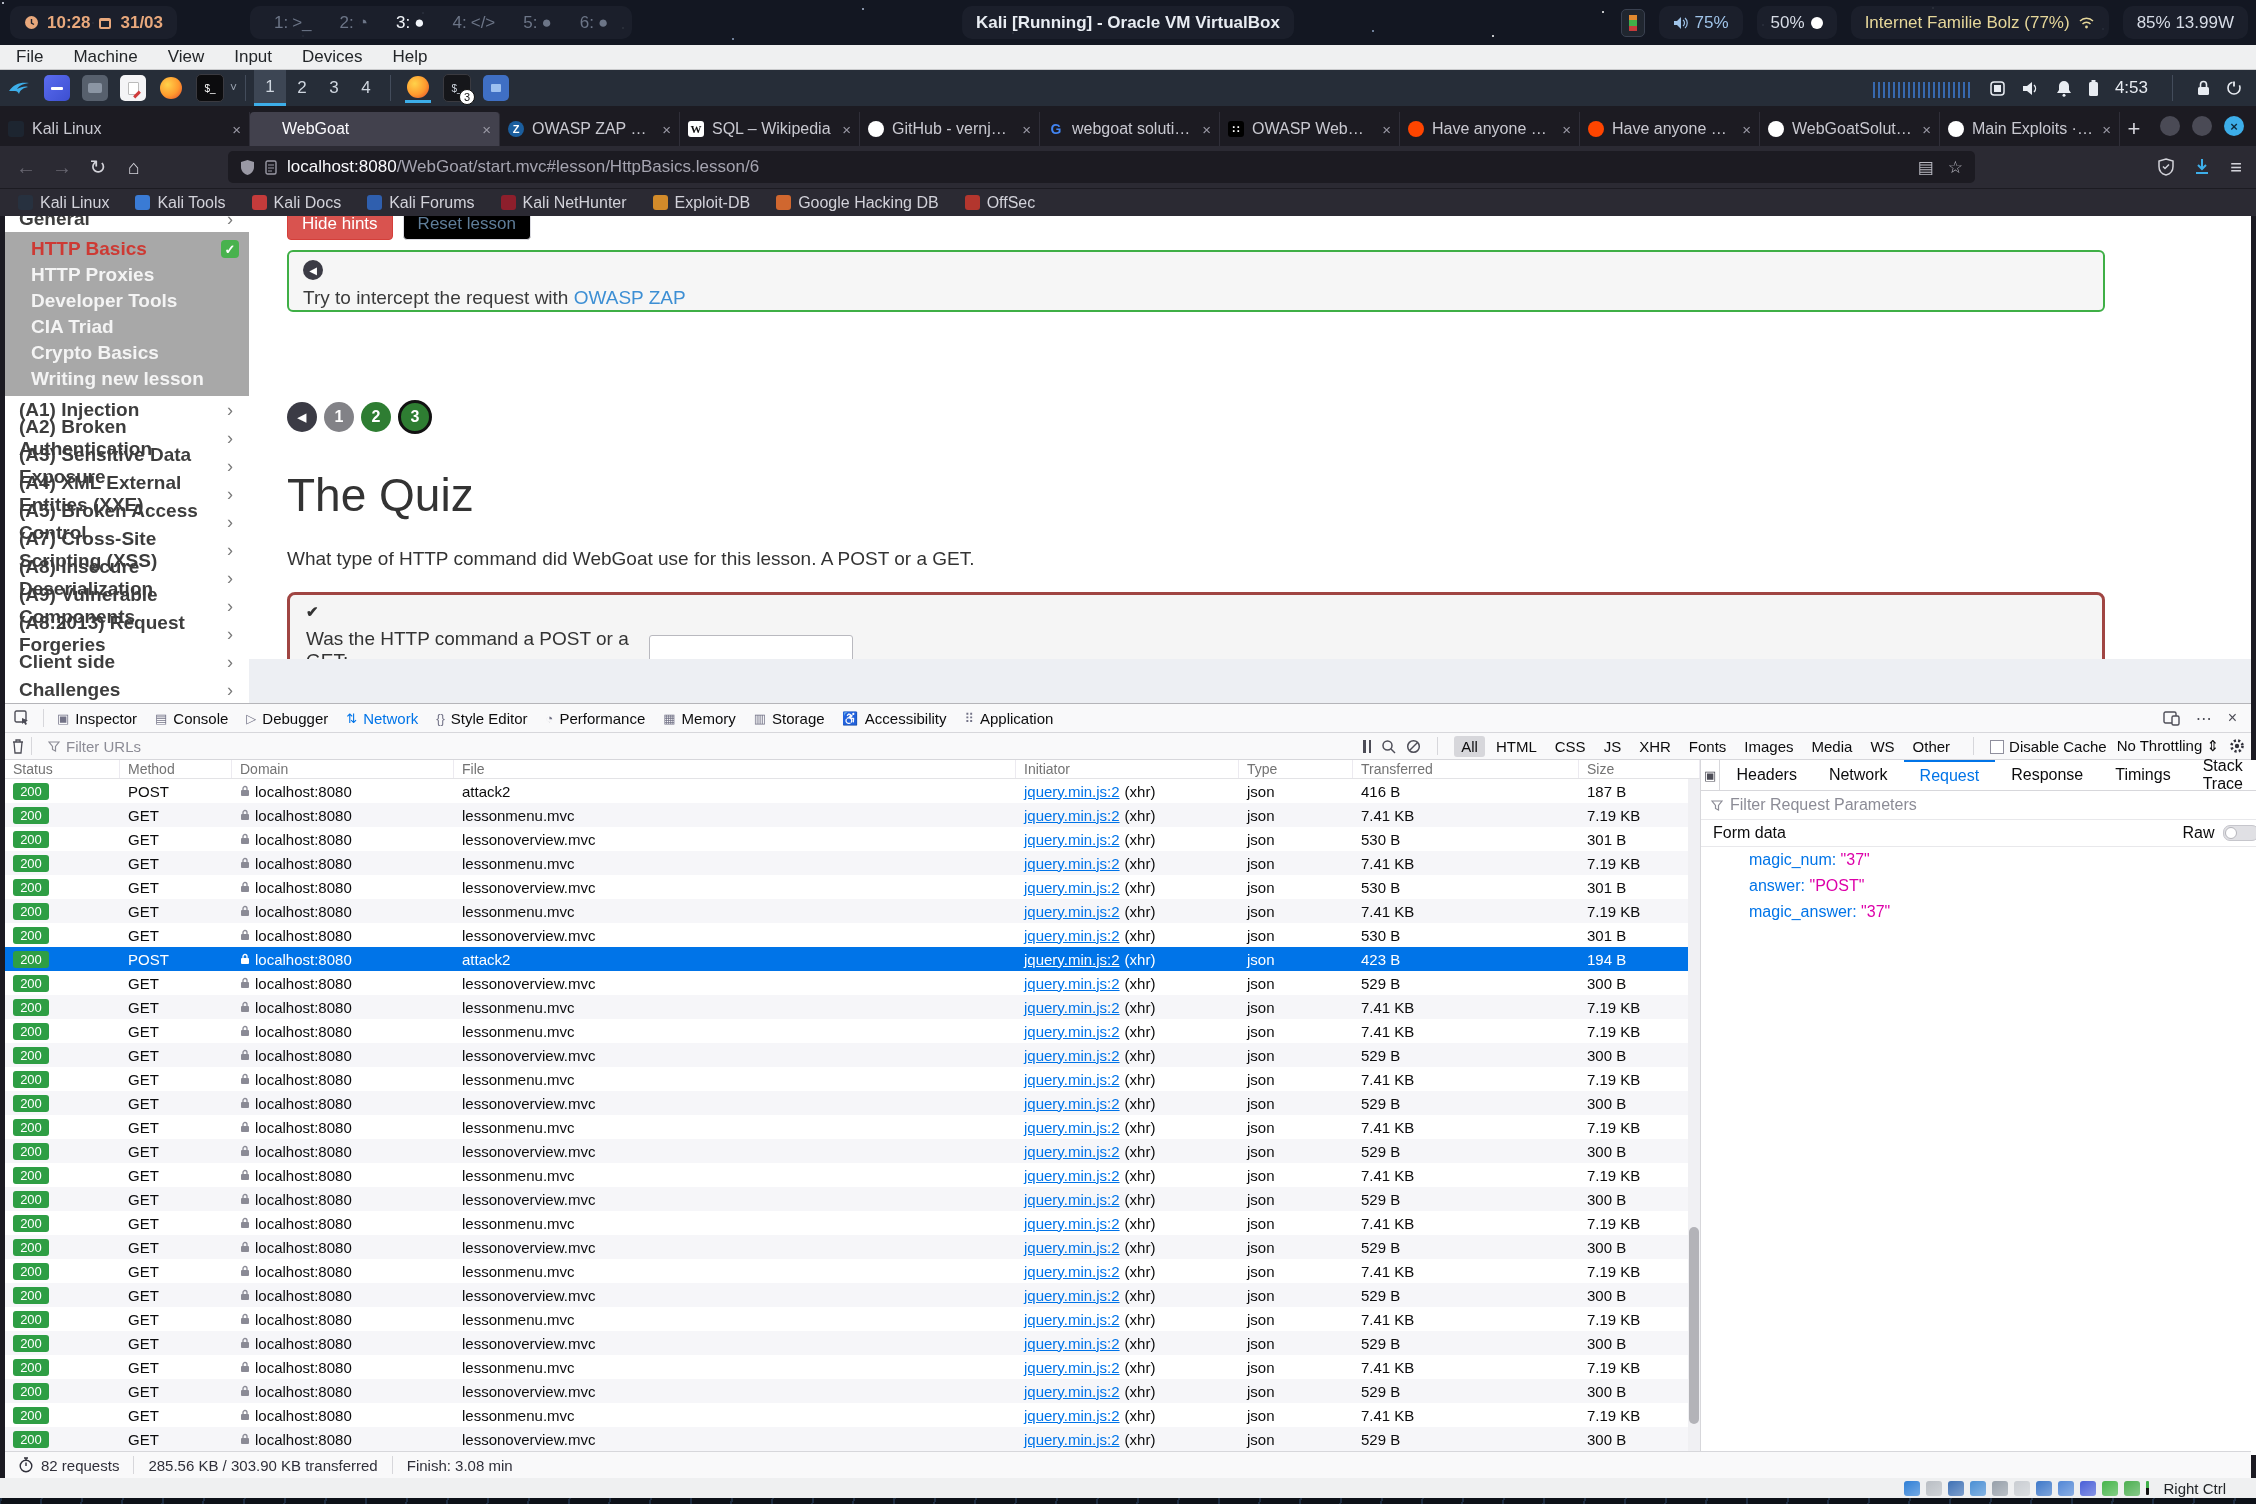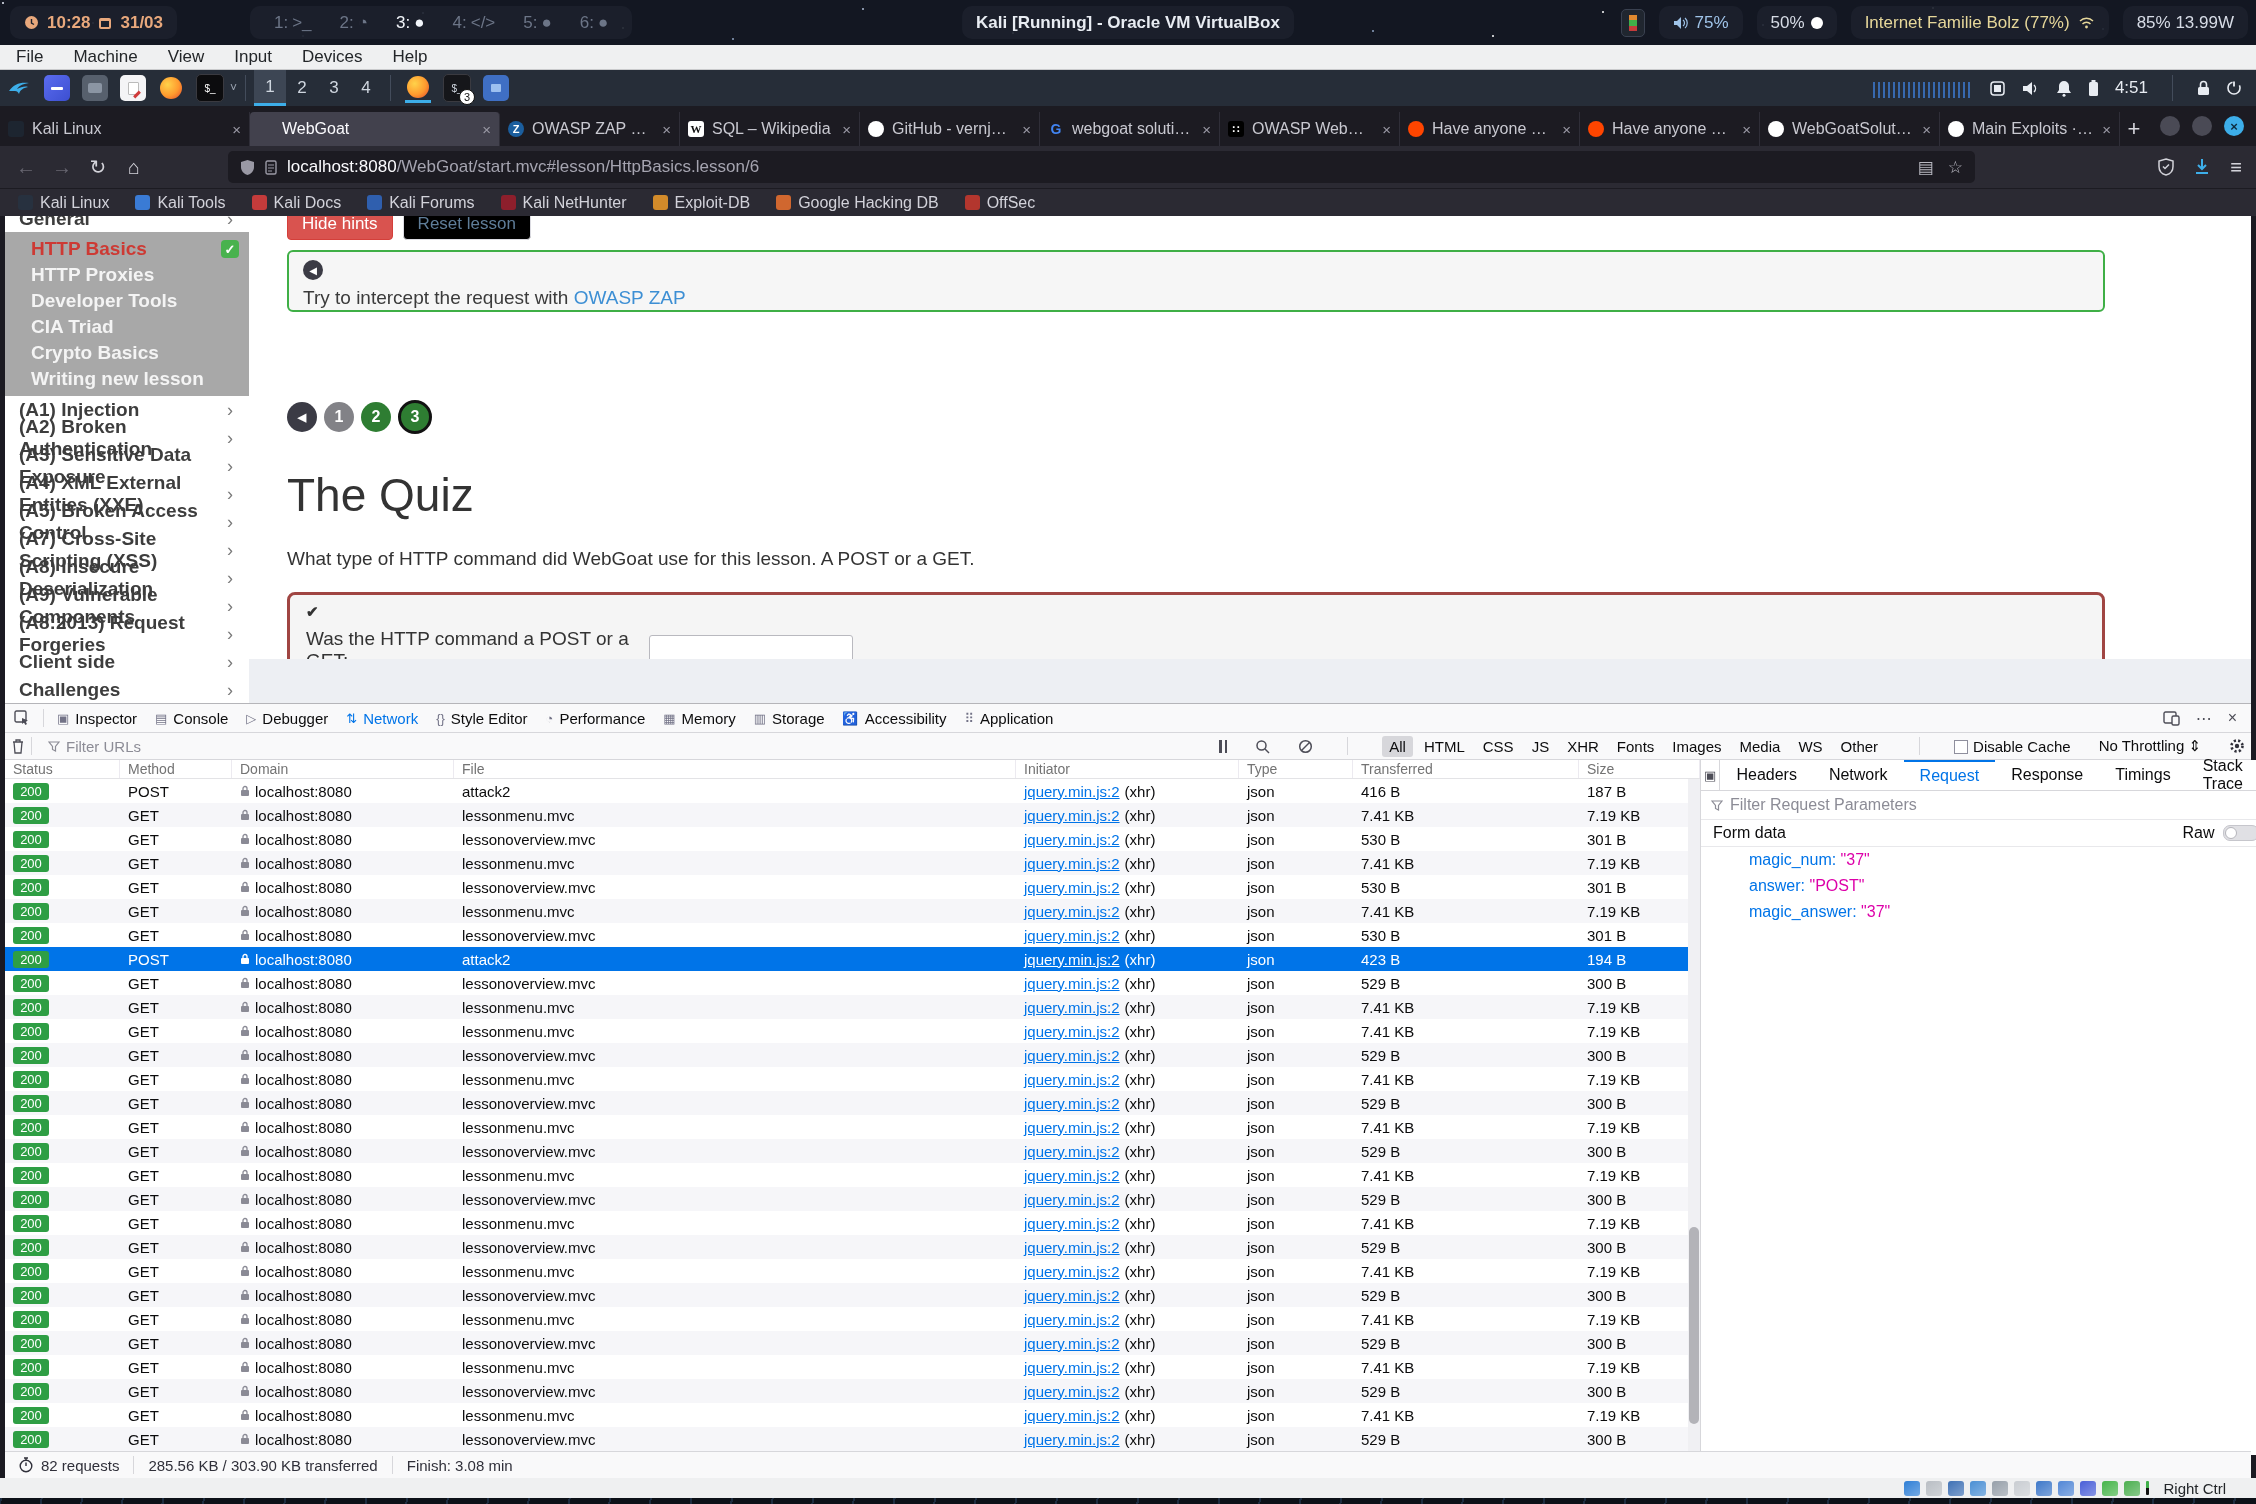--- a/index.html
+++ b/index.html
@@ -106,21 +106,21 @@
   #devtools{position:relative;width:2246px;height:775px;background:#fff;border-top:1px solid #b5b5b9;box-sizing:border-box;font-size:15px;color:#0c0c0d;}
   #dt-toolbar{height:28px;background:#f9f9fa;border-bottom:1px solid #d7d7db;display:flex;align-items:center;}
   .dt-tab{display:flex;align-items:center;gap:6px;padding:0 9px;height:28px;color:#0c0c0d;}
   .dt-tab .g{color:#737387;font-size:13px;}
   .dt-tab.active{color:#0074e8;}
   .dt-tab.active .g{color:#0074e8;}
   .dt-sep{width:1px;height:18px;background:#d7d7db;margin:0 4px;}
   #dt-right{margin-left:auto;display:flex;gap:16px;align-items:center;padding-right:14px;color:#4d4d57;font-size:16px;}
   #net-toolbar{height:26px;background:#f9f9fa;border-bottom:1px solid #d7d7db;display:flex;align-items:center;padding:0 6px;}
   #filter-input{color:#8c8c96;margin-left:10px;display:flex;align-items:center;gap:6px;}
-  #net-tools-right{margin-left:auto;display:flex;align-items:center;gap:28px;}
+  #net-tools-right{margin-left:auto;display:flex;align-items:center;gap:10px;}
   .pillbtn{padding:2px 7px;border-radius:3px;color:#0c0c0d;}
   .pillbtn.active{background:#d7d7db;}
   .nt-sep{width:1px;height:18px;background:#d7d7db;margin:0 6px;}
   .cache-box{width:12px;height:12px;border:1px solid #8f8f9d;background:#fff;display:inline-block;vertical-align:-2px;margin-right:5px;}
   #net-body{display:flex;height:695px;}
   #net-table{width:1695px;flex:0 0 1695px;position:relative;overflow:hidden;}
   .net-grid{display:grid;grid-template-columns:115px 112px 222px 562px 223px 114px 226px 1fr;align-items:center;}
   #net-header{height:18px;border-bottom:1px solid #e3e3e6;color:#737373;font-size:14px;}
   #net-header .hc{padding-left:8px;border-right:1px solid #eceaf0;height:18px;display:flex;align-items:center;}
   .nrow{height:24px;font-size:15px;}
@@ -290,21 +290,21 @@
         <path d="M12 4c2 2 2 5 0 7" stroke="#e8ecf2" fill="none" stroke-width="1.4"></path>
       </svg>
     <svg width="16" height="17" viewBox="0 0 16 17">
         <path d="M8 1a5 5 0 0 1 5 5v4l2 3H1l2-3V6a5 5 0 0 1 5-5z" fill="#e8ecf2"></path>
         <circle cx="8" cy="15.3" r="1.5" fill="#e8ecf2"></circle>
       </svg>
     <svg width="11" height="17" viewBox="0 0 11 17">
         <rect x="3.5" y="0" width="4" height="2" fill="#e8ecf2"></rect>
         <rect x="1" y="2" width="9" height="14" rx="1.5" fill="#e8ecf2"></rect>
       </svg>
-    <span style="color:#e8ecf2">4:51</span>
+    <span style="color:#e8ecf2">4:53</span>
     <span class="tb-sep"></span>
     <svg width="13" height="16" viewBox="0 0 13 16">
         <rect x="1" y="7" width="11" height="8" rx="1.5" fill="#e8ecf2"></rect>
         <path d="M3.5 7V4.5a3 3 0 0 1 6 0V7" stroke="#e8ecf2" stroke-width="1.6" fill="none"></path>
       </svg>
     <svg width="16" height="16" viewBox="0 0 16 16">
         <circle cx="8" cy="8" r="6" stroke="#e8ecf2" stroke-width="1.6" fill="none" stroke-dasharray="26 8"></circle>
         <path d="M8 1.5v5" stroke="#e8ecf2" stroke-width="1.8"></path>
       </svg>
   </div>

